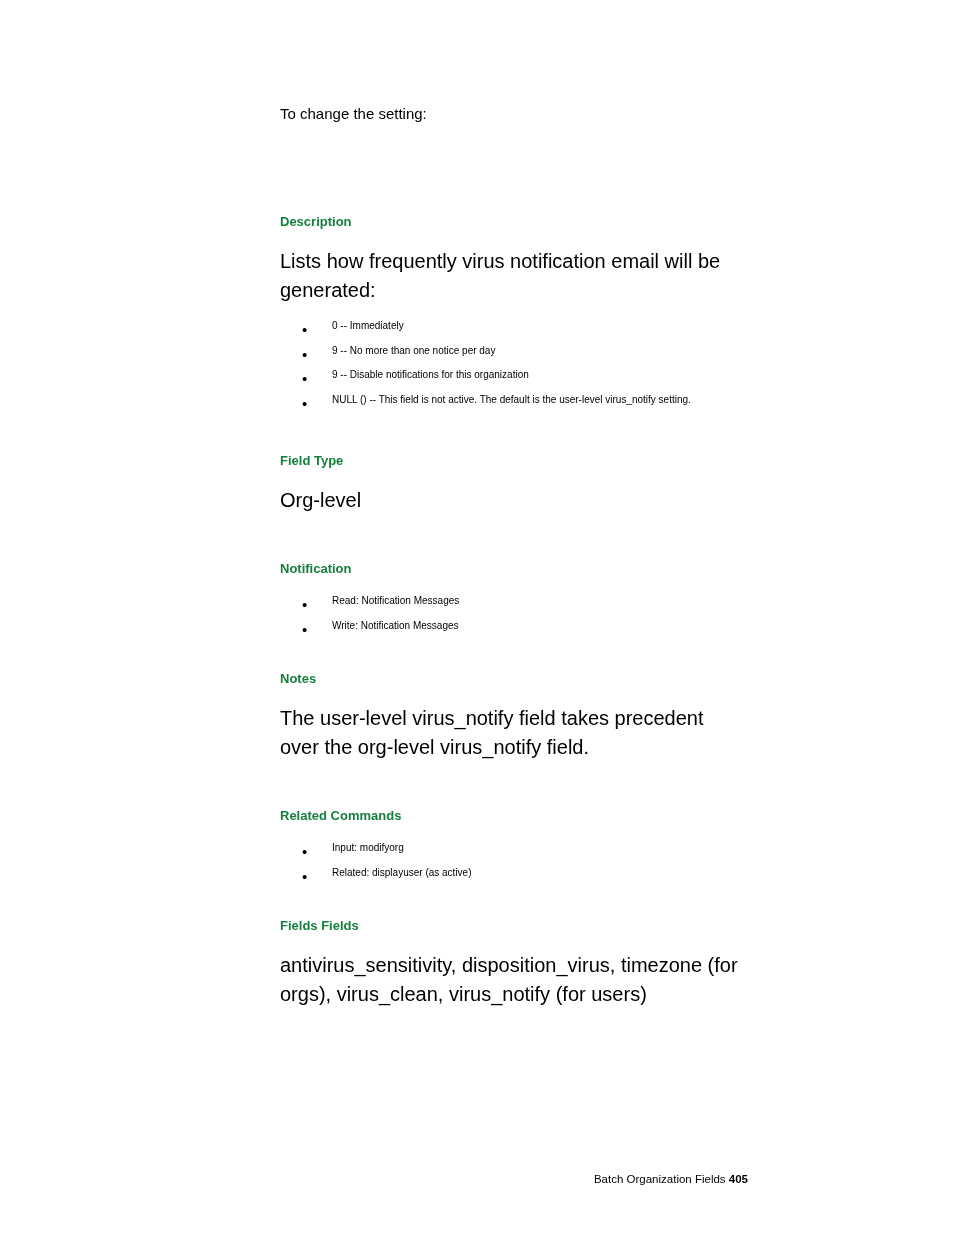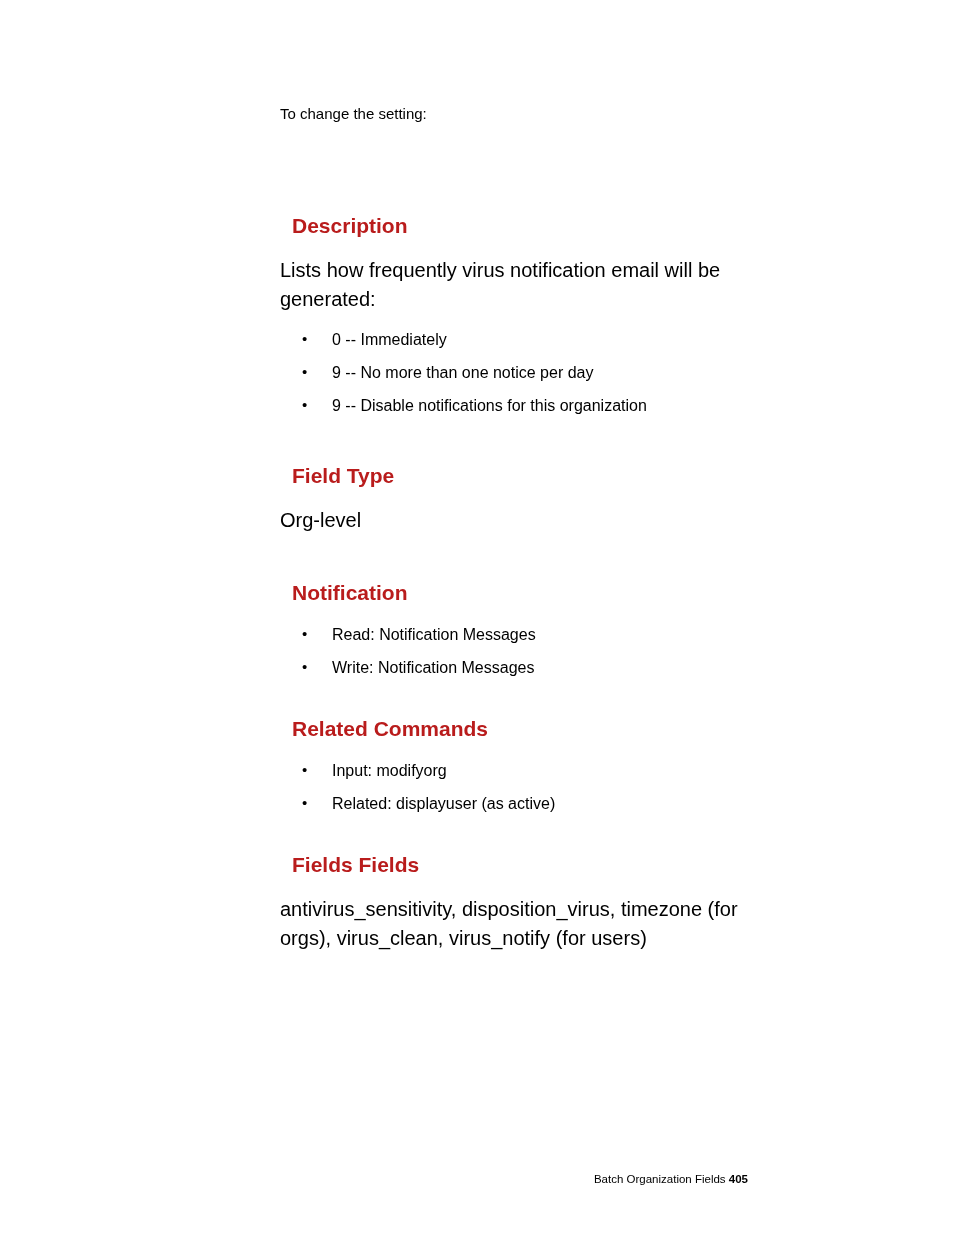--- a/index.html
+++ b/index.html
@@ -18,37 +18,37 @@
     height: 1235px;
     padding: 88px 114px 0 280px;
     position: relative;
   }
   .intro {
     font-size: 15px;
     line-height: 1.4;
     margin-bottom: 90px;
   }
   h2.section {
-    font-size: 21px;
+    font-size: 13px;
     font-weight: bold;
-    margin: 0 0 18px 12px;
-    color: #b91c1c;
+    margin: 0 0 18px 0;
+    color: #15803d;
   }
   .body-text {
     font-size: 20px;
     line-height: 1.45;
     margin: 0 0 14px 0;
   }
   ul.bullets {
     list-style: none;
     padding: 0;
     margin: 0 0 10px 0;
   }
   ul.bullets li {
-    font-size: 16px;
+    font-size: 10px;
     line-height: 1.45;
     padding-left: 52px;
     position: relative;
     margin-bottom: 10px;
   }
   ul.bullets li::before {
     content: "•";
     position: absolute;
     left: 22px;
     top: 0;
@@ -76,36 +76,41 @@
 
   <p class="intro">To change the setting:</p>
 
   <div class="section-block">
     <h2 class="section">Description</h2>
     <p class="body-text">Lists how frequently virus notification email will be generated:</p>
     <ul class="bullets">
       <li>0 -- Immediately</li>
       <li>9 -- No more than one notice per day</li>
       <li>9 -- Disable notifications for this organization</li>
+      <li>NULL () -- This field is not active. The default is the user-level virus_notify setting.</li>
     </ul>
   </div>
 
   <div class="section-block">
     <h2 class="section">Field Type</h2>
     <p class="body-text">Org-level</p>
   </div>
 
   <div class="section-block short-gap">
     <h2 class="section">Notification</h2>
     <ul class="bullets">
       <li>Read: Notification Messages</li>
       <li>Write: Notification Messages</li>
     </ul>
   </div>
 
+  <div class="section-block">
+    <h2 class="section">Notes</h2>
+    <p class="body-text">The user-level virus_notify field takes precedent over the org-level virus_notify field.</p>
+  </div>
 
   <div class="section-block short-gap">
     <h2 class="section">Related Commands</h2>
     <ul class="bullets">
       <li>Input: modifyorg</li>
       <li>Related: displayuser (as active)</li>
     </ul>
   </div>
 
   <div class="section-block">

